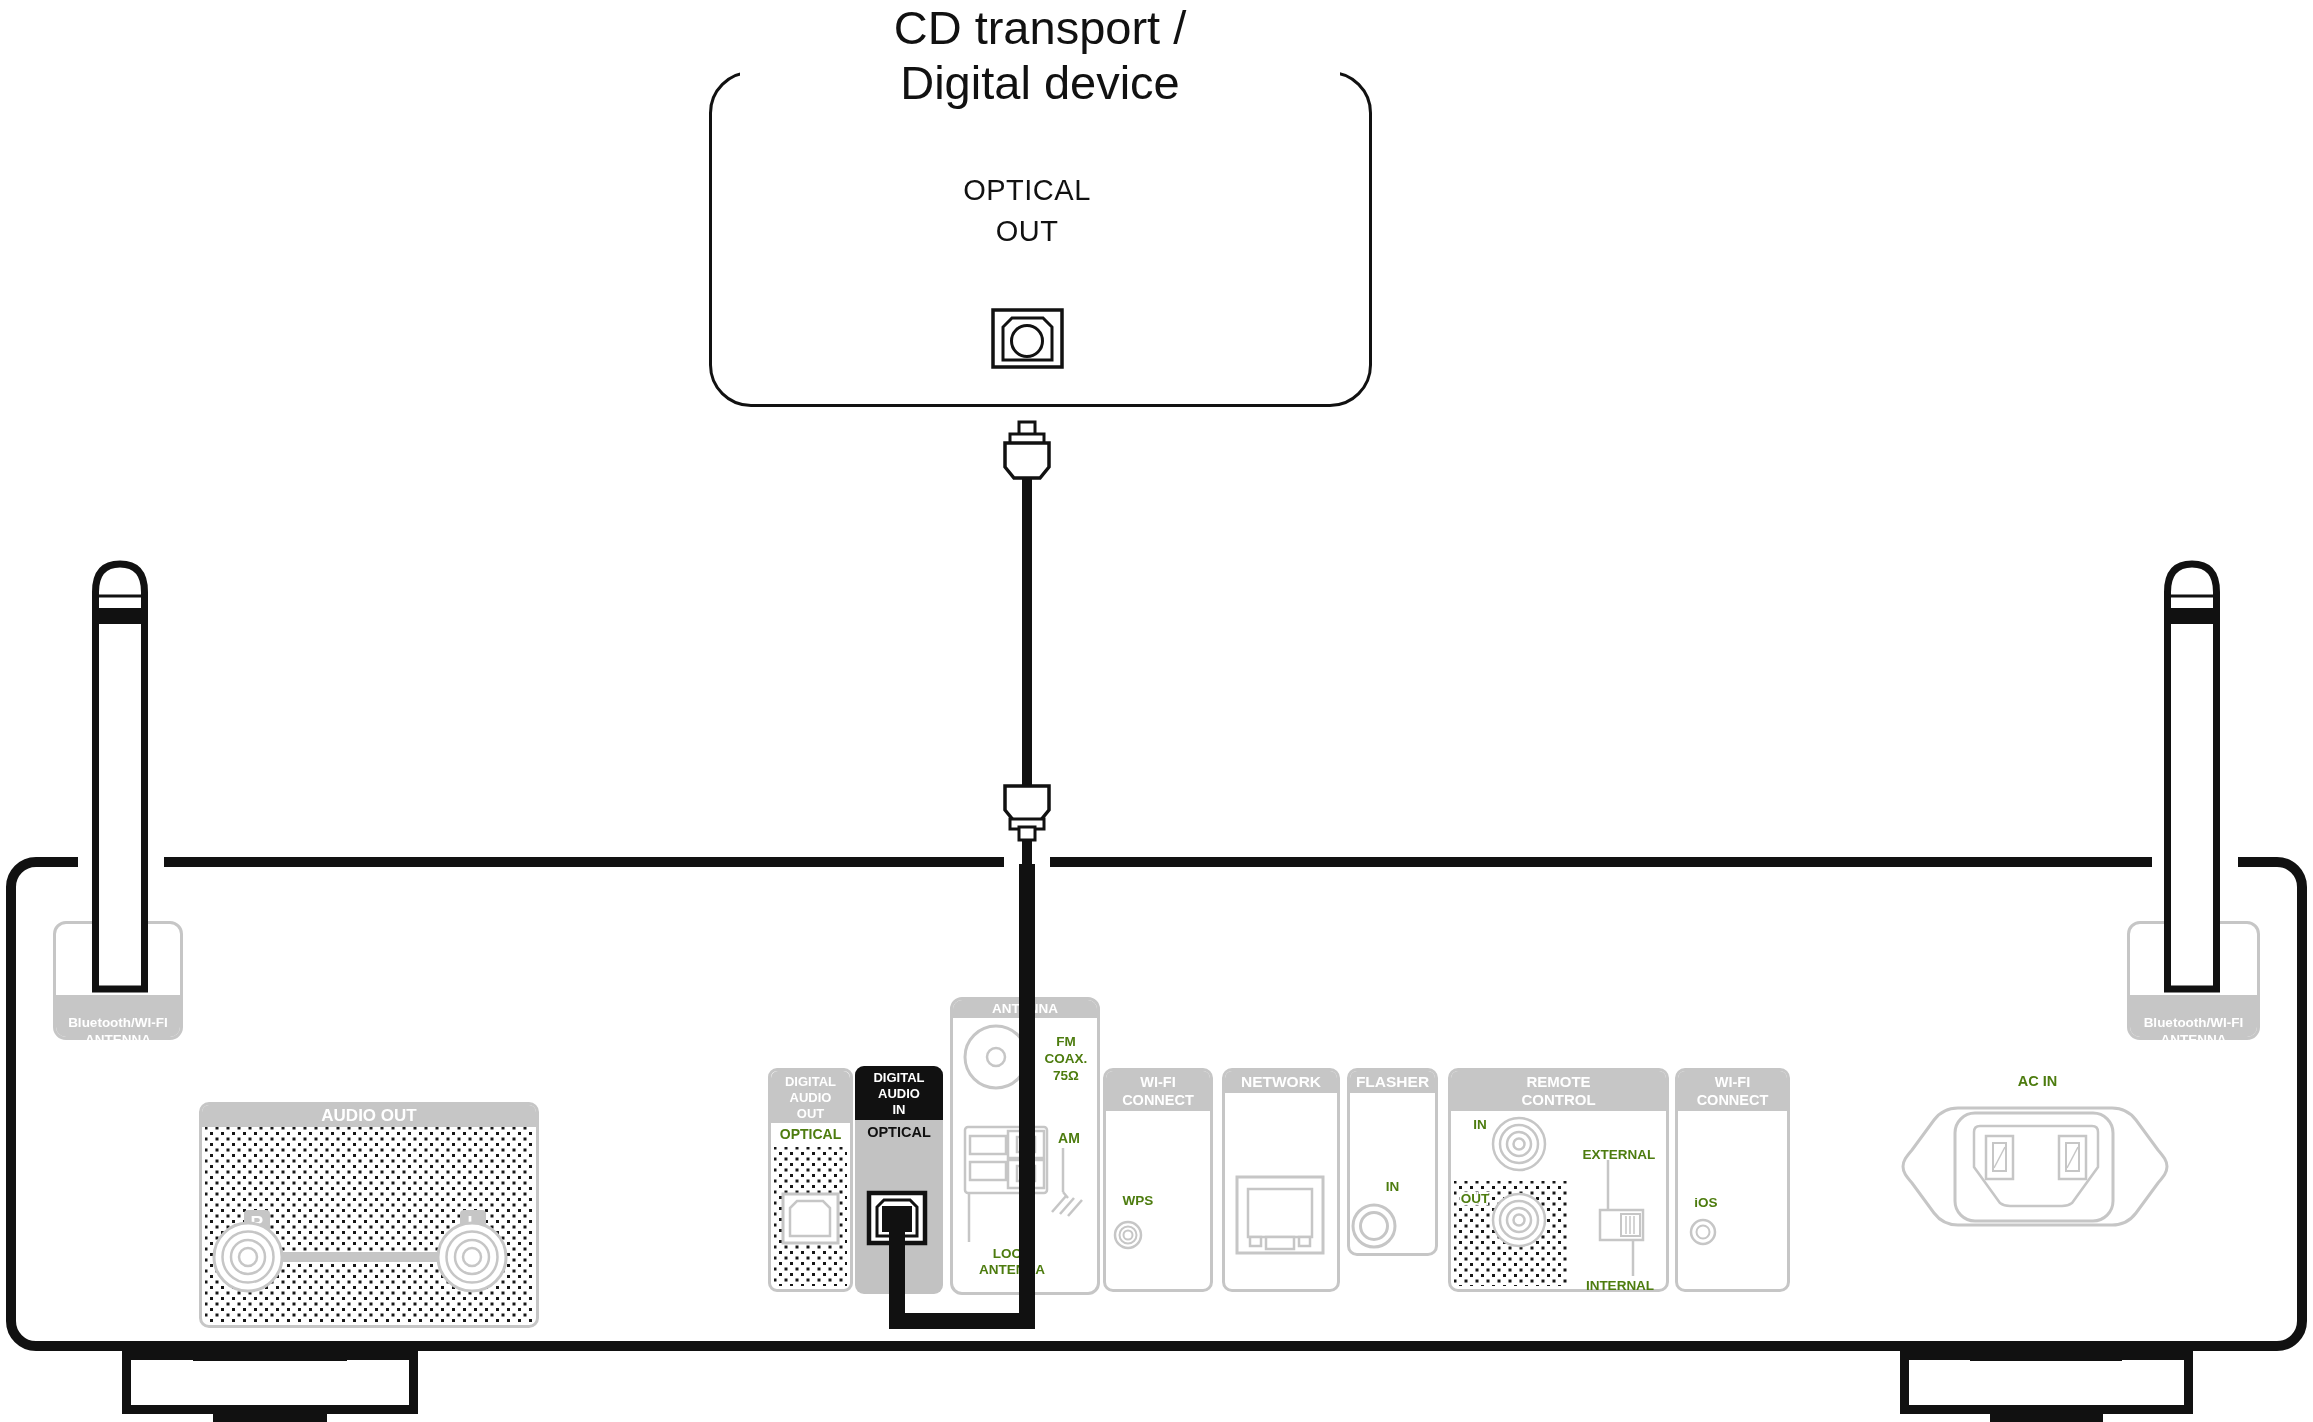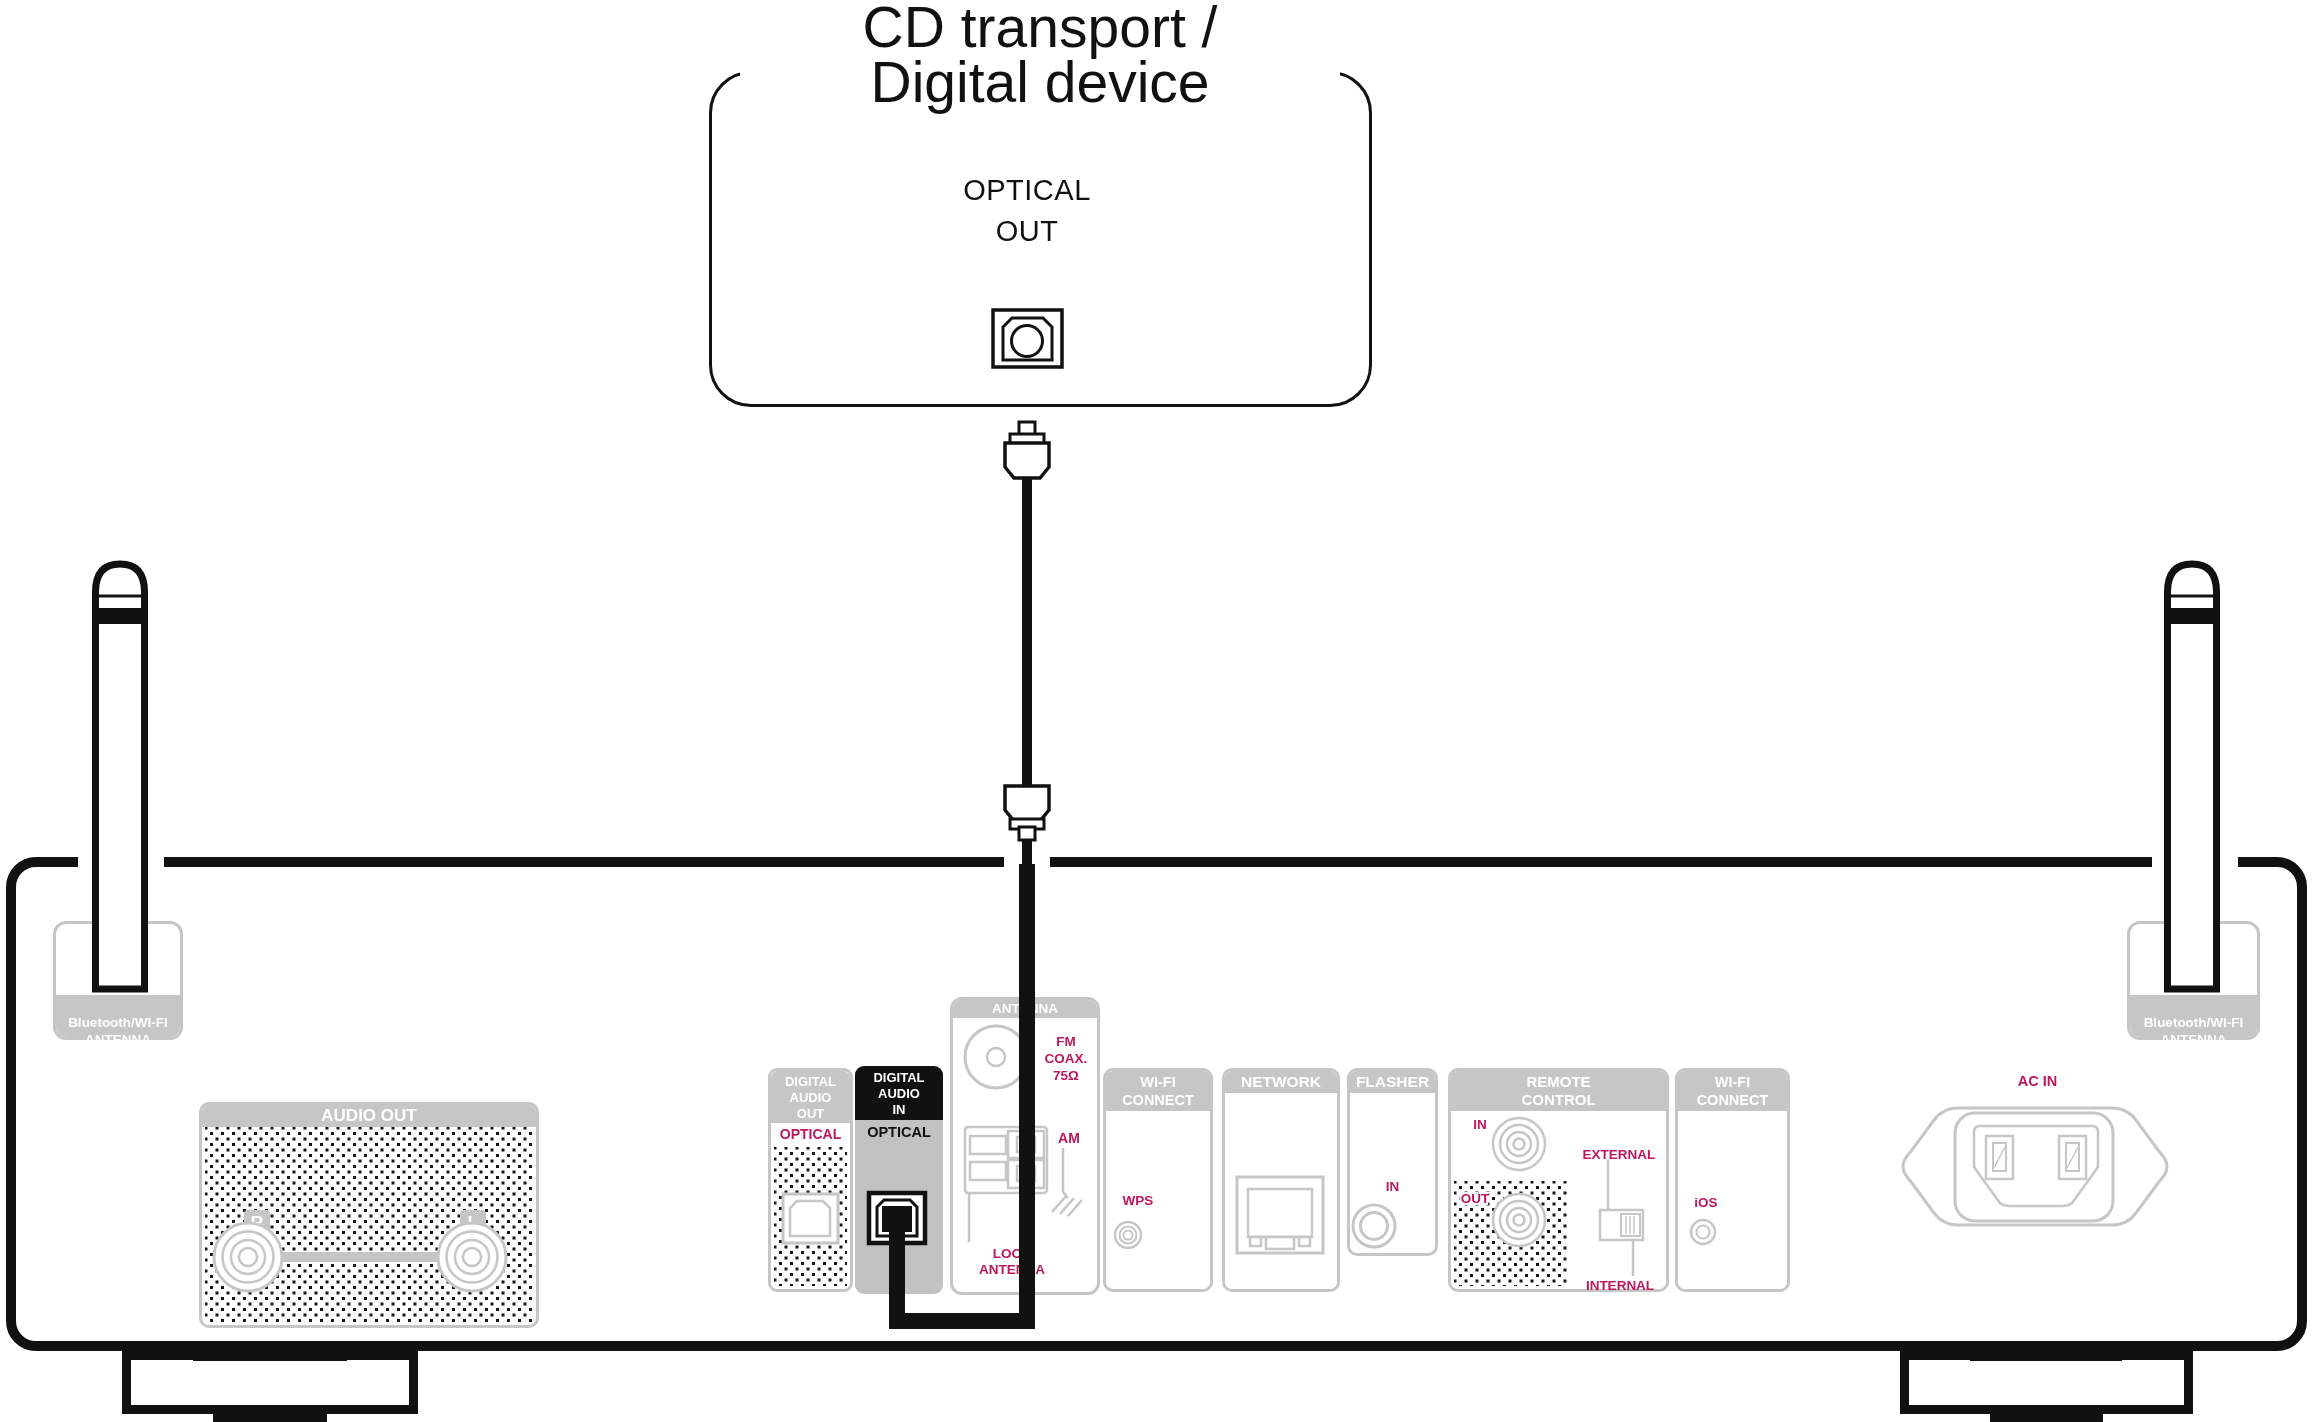--- a/index.html
+++ b/index.html
@@ -3,21 +3,21 @@
 <meta charset="utf-8">
 <style>
   html,body{margin:0;padding:0;background:#fff;}
   .stage{position:relative;width:2313px;height:1422px;background:#fff;
          font-family:"Liberation Sans",sans-serif;overflow:hidden;}
   .abs{position:absolute;}
   .panel{position:absolute;background:#fff;border:3px solid #c6c6c6;border-radius:10px;box-sizing:border-box;}
   .hdr{position:absolute;left:0;right:0;top:0;background:#c6c6c6;color:#fff;font-weight:bold;
        text-align:center;white-space:pre-line;border-radius:7px 7px 0 0;}
   .hdr-black{background:#111;}
-  .gtxt{position:absolute;color:#be185d;font-weight:bold;text-align:center;
+  .gtxt{position:absolute;color:#4d7c0f;font-weight:bold;text-align:center;
         white-space:pre-line;line-height:1.25;font-size:13.5px;}
   .dots{position:absolute;background-image:
         radial-gradient(#161616 1.6px,transparent 1.8px),
         radial-gradient(#161616 1.6px,transparent 1.8px);
         background-size:11px 11px;background-position:1px 1px,6.5px 6.5px;}
   .halo{text-shadow:-2px -2px 0 #fff,2px -2px 0 #fff,-2px 2px 0 #fff,2px 2px 0 #fff,0 0 3px #fff;}
   .rl-badge{position:absolute;width:26px;height:26px;background:#c6c6c6;border-radius:4px;
         color:#fff;font-weight:bold;font-size:18px;line-height:26px;text-align:center;}
   .btlabel{position:absolute;left:0;right:0;bottom:0;height:42px;background:#c6c6c6;color:#fff;
         font-weight:bold;font-size:13.5px;line-height:1.25;text-align:center;white-space:pre-line;
@@ -103,21 +103,21 @@
 
   <div class="panel" style="left:1675px;top:1068px;width:115px;height:224px;">
     <div class="hdr" style="height:40px;font-size:14.5px;line-height:18px;padding-top:2px;box-sizing:border-box;">WI-FI
 CONNECT</div>
     <div class="gtxt" style="left:8px;top:124px;width:40px;">iOS</div>
   </div>
 
   <div class="gtxt" style="left:1990px;top:1072px;width:95px;font-size:14.5px;">AC IN</div>
 
   <div class="abs" style="left:709px;top:71px;width:663px;height:336px;border:3px solid #111;border-radius:42px;box-sizing:border-box;"></div>
-  <div class="abs" style="left:740px;top:0px;width:600px;text-align:center;font-size:57px;line-height:55px;
+  <div class="abs" style="left:740px;top:0px;width:600px;text-align:center;font-size:47px;line-height:55px;
               color:#111;white-space:pre-line;background:#fff;padding-bottom:4px;">CD transport /
 Digital device</div>
   <div class="abs" style="left:907px;top:170px;width:240px;text-align:center;font-size:29px;line-height:41px;
               color:#111;white-space:pre-line;letter-spacing:0.5px;">OPTICAL
 OUT</div>
 
   <svg width="2313" height="1422" viewBox="0 0 2313 1422">
 
     <rect x="78" y="852" width="86" height="24" fill="#fff"></rect>
     <rect x="2152" y="852" width="86" height="24" fill="#fff"></rect>

